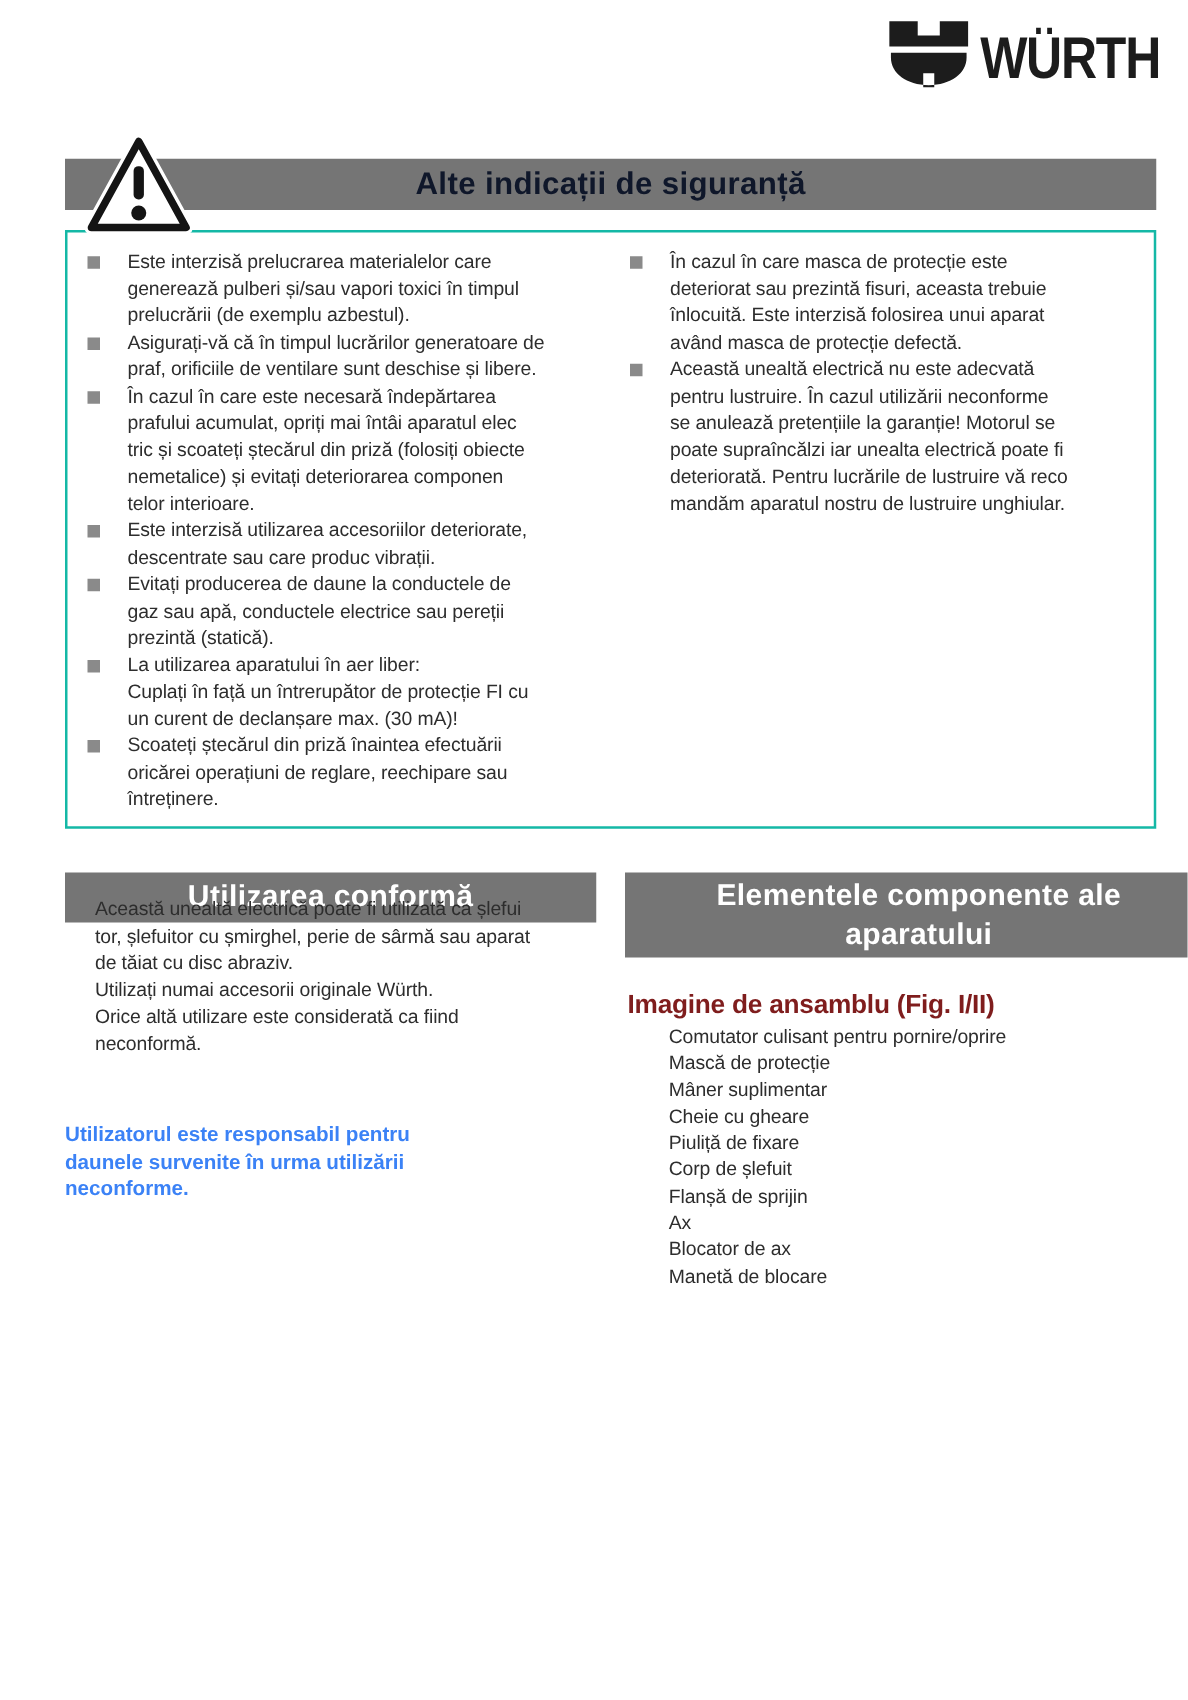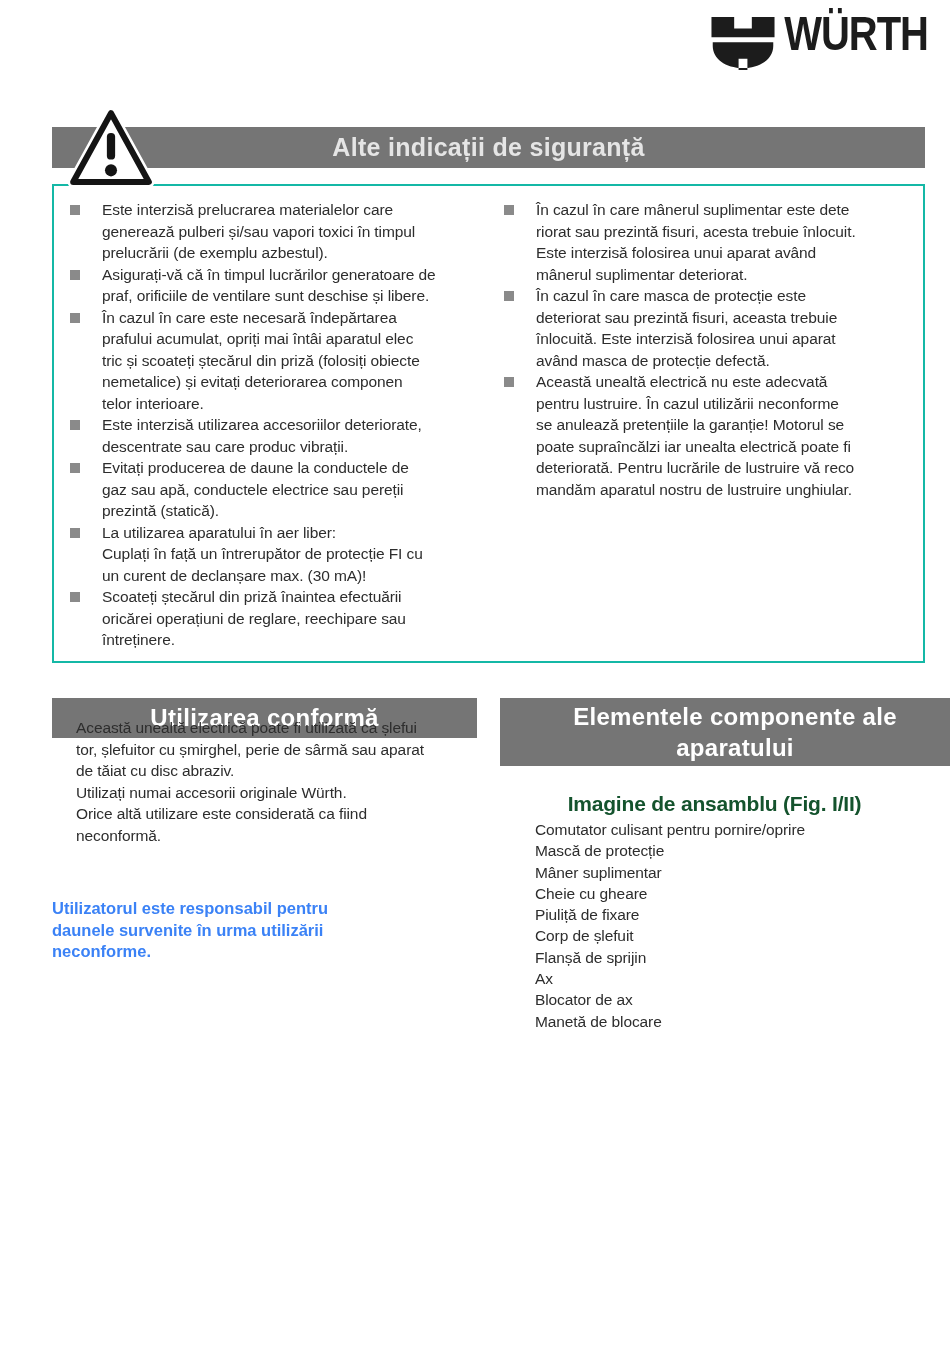--- a/index.html
+++ b/index.html
@@ -7,34 +7,34 @@
   body {
     width: 950px; height: 1360px;
     font-family: "Liberation Sans", sans-serif;
     color: #2d2d2d;
     position: relative;
     overflow: hidden;
   }
   .page { position: absolute; inset: 0; }
 
   
-  .logo { position: absolute; top: 12px; right: 22px; display: flex; align-items: flex-start; gap: 9px; }
+  .logo { position: absolute; top: 12px; right: 22px; display: flex; align-items: flex-end; gap: 9px; }
   .logo-emblem { width: 64px; height: 58px; }
   .logo-word {
     font-size: 40px; font-weight: bold; letter-spacing: -1px;
     color: #1c1c1c; transform: scaleY(1.18); transform-origin: center;
   }
 
   
   .safety-bar {
     position: absolute; left: 52px; top: 127px; width: 873px; height: 41px;
     background: #757575; display: flex; align-items: center; justify-content: center;
   }
   .safety-bar-title {
-    color: #e5e5e5; font-weight: bold; font-size: 25px; letter-spacing: 0.3px;
+    color: #0f172a; font-weight: bold; font-size: 25px; letter-spacing: 0.3px;
   }
   .warn-wrap { position: absolute; left: 68px; top: 106px; width: 86px; height: 84px; z-index: 2; }
 
   
   .safety-box {
     position: absolute; left: 52px; top: 184px; width: 873px; min-height: 478px;
     border: 2px solid #14b8a6; background: #ffffff;
     display: flex; padding: 13px 8px 10px 14px;
   }
   .col { width: 420px; }
@@ -68,21 +68,21 @@
     white-space: pre-line; font-size: 15.5px; line-height: 21.5px; letter-spacing: -0.1px; margin-left: 24px;
   }
   .usage-note {
     position: absolute; left: 52px; top: 898px; width: 430px;
     white-space: pre-line; font-weight: bold; font-size: 16.5px; line-height: 21.5px;
     color: #3b82f6;
   }
 
   
   .components-block { position: absolute; left: 502px; top: 792px; width: 425px; }
-  .components-heading { font-weight: bold; font-size: 21px; color: #14532d; letter-spacing: -0.2px; text-align: center; }
+  .components-heading { font-weight: bold; font-size: 21px; color: #7f1d1d; letter-spacing: -0.2px; }
   ul.plain-list { list-style: none; margin: 3px 0 0 33px; }
   ul.plain-list li { font-size: 15.5px; line-height: 21.3px; letter-spacing: -0.1px; }
 </style>
 </head>
 <body>
 
 <div class="page">
 
   <div class="logo">
     <svg class="logo-emblem" viewBox="0 0 100 92" xmlns="http://www.w3.org/2000/svg">
@@ -155,27 +155,20 @@
             <span class="sq"></span>
             <span class="btxt">Scoateți ștecărul din priză înaintea efectuării
 oricărei operațiuni de reglare, reechipare sau
 întreținere.</span>
           </li>
         </ul>
     </div>
     <div class="col">
       <ul class="bullets">
 
-          <li>
-            <span class="sq"></span>
-            <span class="btxt">În cazul în care mânerul suplimentar este dete
-riorat sau prezintă fisuri, acesta trebuie înlocuit.
-Este interzisă folosirea unui aparat având
-mânerul suplimentar deteriorat.</span>
-          </li>
 
           <li>
             <span class="sq"></span>
             <span class="btxt">În cazul în care masca de protecție este
 deteriorat sau prezintă fisuri, aceasta trebuie
 înlocuită. Este interzisă folosirea unui aparat
 având masca de protecție defectă.</span>
           </li>
 
           <li>

